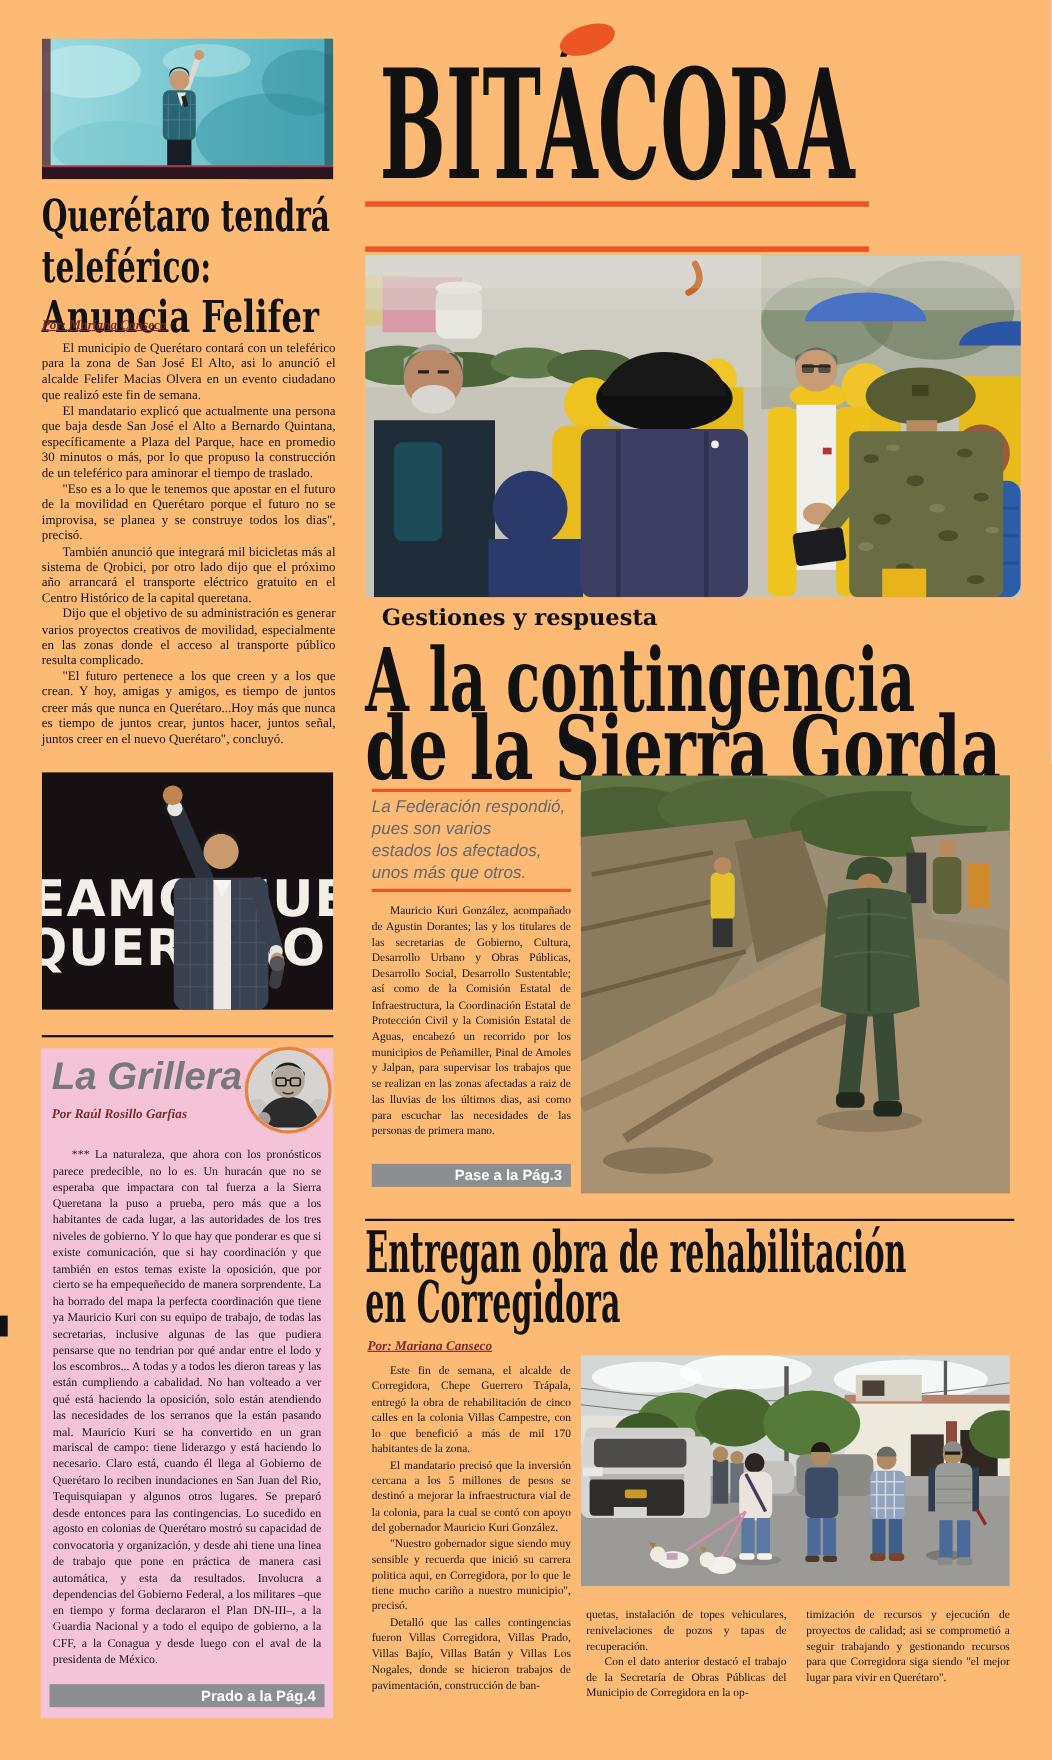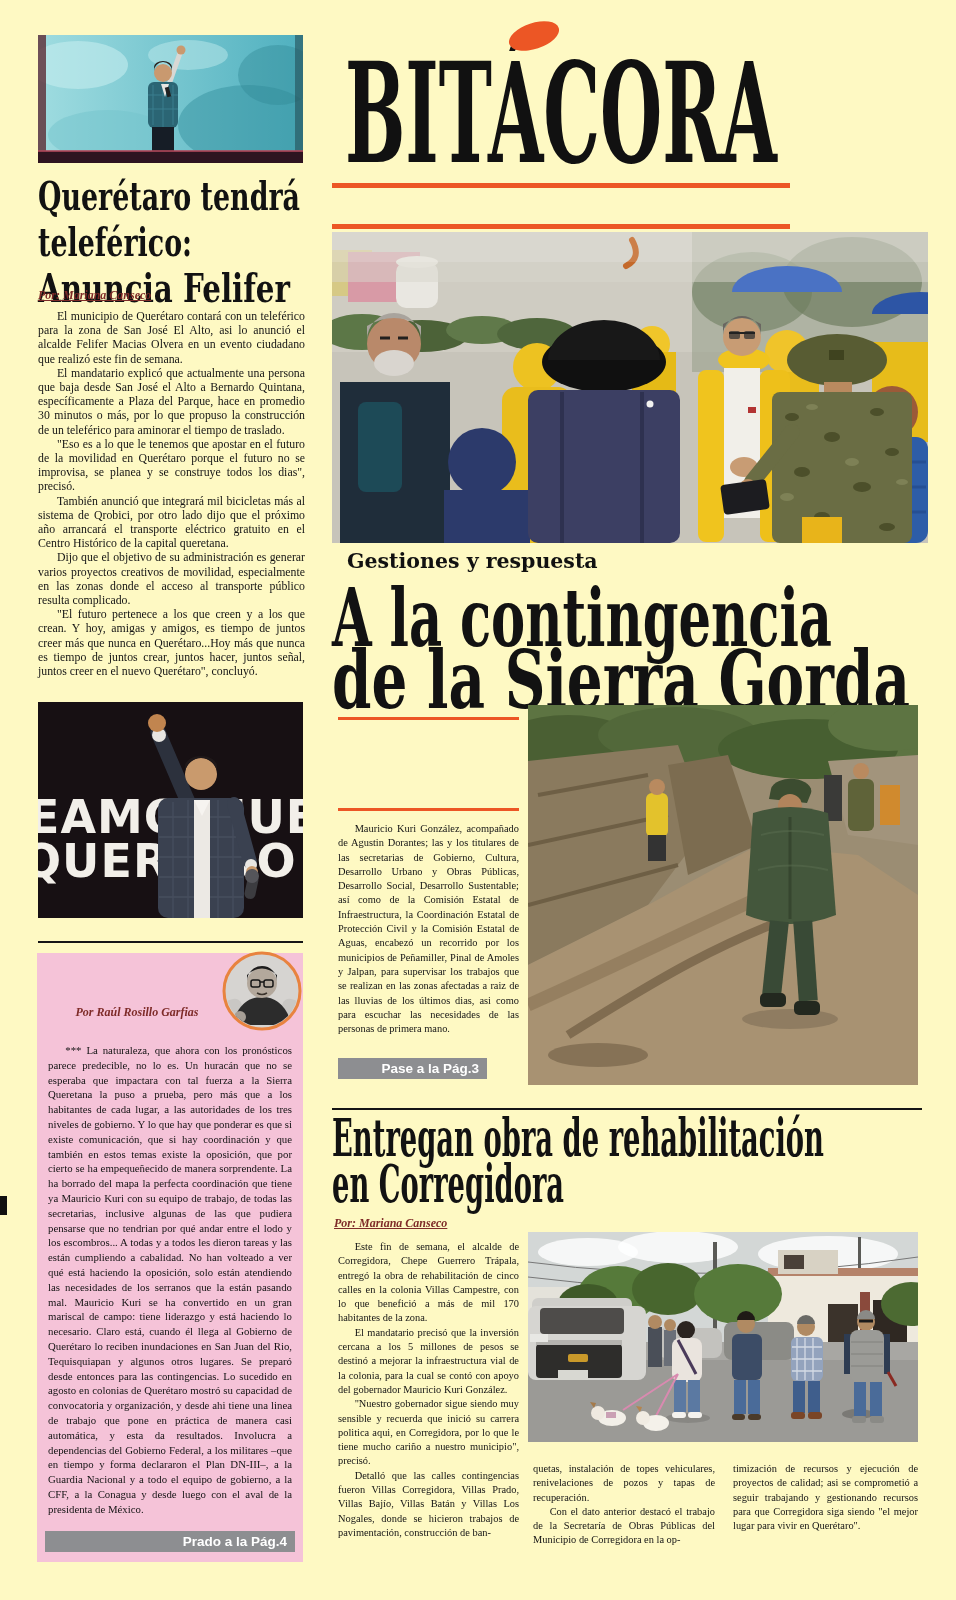--- a/index.html
+++ b/index.html
@@ -1,16 +1,16 @@
 <!DOCTYPE html>
 <html><head>
 <meta charset="utf-8">
 <style>
   html,body{margin:0;padding:0;background:#e9e9e9;}
-  .page{position:relative;width:956px;height:1600px;background:#fef9c3;margin:0 auto;
+  .page{position:relative;width:956px;height:1600px;background:#fdba74;margin:0 auto;
         font-family:"Liberation Serif",serif;color:#141414;overflow:hidden;}
   .abs{position:absolute;}
   svg{display:block;}
   
   .byline{font-style:italic;font-weight:bold;font-size:12px;color:#7e2b28;
           text-decoration:underline;font-family:"Liberation Serif",serif;}
   .body-lg{font-size:11.8px;line-height:14.2px;text-align:justify;}
   .body-sm{font-size:10.4px;line-height:14.3px;text-align:justify;}
   .body-gr{font-size:10.8px;line-height:14.8px;text-align:justify;}
   .body-lg p,.body-sm p,.body-gr p{margin:0;text-indent:1.6em;}
@@ -23,21 +23,21 @@
   .jump-bar{background:#8d8e91;color:#ffffff;font-family:"Liberation Sans",sans-serif;
             font-weight:bold;font-size:13.5px;text-align:right;line-height:21px;
             padding-right:8px;box-sizing:border-box;}
   .dateline{font-family:"Liberation Sans",sans-serif;font-size:12.5px;color:#4d4e50;}
   .edition{font-family:"Liberation Sans",sans-serif;font-weight:bold;font-size:22px;
            letter-spacing:9px;color:#6d6e71;}
   .grillera-box{background:#f5c3d8;}
   .grillera-title{font-family:"Liberation Sans",sans-serif;font-weight:bold;font-style:italic;
                   font-size:35px;color:#77787b;}
   .grillera-byline{font-family:"Liberation Serif",serif;font-weight:bold;font-style:italic;
-                   font-size:12px;color:#7e2b28;text-align:center;}
+                   font-size:12px;color:#7e2b28;text-align:left;}
 </style>
 </head>
 <body>
 
 <div class="page">
 
   <svg class="abs" style="left:332px;top:30px;overflow:visible" width="458" height="150" viewBox="0 0 458 150">
     <text x="13" y="132" font-family="DejaVu Serif, serif" font-weight="bold" font-size="138" textLength="432" lengthAdjust="spacingAndGlyphs" fill="#111111">BITÁCORA</text>
     <ellipse cx="202" cy="6" rx="26" ry="13" transform="rotate(-18 202 6)" fill="#ec5625"></ellipse>
   </svg>
@@ -110,20 +110,21 @@
     <path d="M196 102 L212 160" stroke="#3a4150" stroke-width="14" stroke-linecap="round"></path>
     <circle cx="213" cy="163" r="6" fill="#e8e6e2"></circle>
     <circle cx="214" cy="170" r="6" fill="#c99a6d"></circle>
     <rect x="209" y="173" width="11" height="24" rx="5" fill="#3c3c40" transform="rotate(12 214 180)"></rect>
     <circle cx="214" cy="174" r="7" fill="#55555a"></circle>
   </svg>
 
   <div class="abs rule-black" style="left:38px;top:941px;width:265px;height:2px"></div>
 
   <div class="abs grillera-box" style="left:37px;top:953px;width:266px;height:609px">
+    <div class="abs grillera-title" style="left:10px;top:6px">La Grillera</div>
     <div class="abs grillera-byline" style="left:10px;top:52px;width:180px">Por Raúl Rosillo Garfias</div>
     <svg class="abs" style="left:183px;top:-4px" width="84" height="84" viewBox="0 0 84 84">
       <circle cx="42" cy="42" r="38" fill="#d6d4d1" stroke="#e8833f" stroke-width="3"></circle>
       <clipPath id="pc">
           <circle cx="42" cy="42" r="36"></circle>
         </clipPath>
       <g clip-path="url(#pc)">
         <rect x="6" y="50" width="18" height="30" rx="7" fill="#c9c7c4" transform="rotate(-15 15 65)"></rect>
         <rect x="60" y="50" width="18" height="30" rx="7" fill="#c9c7c4" transform="rotate(15 69 65)"></rect>
         <path d="M12 76 Q20 48 42 48 Q64 48 72 76 Z" fill="#2c2c2c"></path>
@@ -224,25 +225,31 @@
     <rect x="470" y="285" width="40" height="26" fill="#e8b41a"></rect>
     <rect x="0" y="0" width="596" height="30" fill="#ffffff" opacity="0.15"></rect>
   </svg>
 
   <div class="abs kicker" style="left:334px;top:549px">Gestiones y respuesta</div>
   <svg class="abs" style="left:332px;top:576px;overflow:visible" width="596" height="135" viewBox="0 0 596 135">
     <text x="0" y="70" font-family="DejaVu Serif, serif" font-weight="bold" font-size="80" textLength="500" lengthAdjust="spacingAndGlyphs" fill="#121212">A la contingencia</text>
     <text x="0" y="132" font-family="DejaVu Serif, serif" font-weight="bold" font-size="80" textLength="578" lengthAdjust="spacingAndGlyphs" fill="#121212">de la Sierra Gorda</text>
   </svg>
   <div class="abs rule-orange" style="left:338px;top:717px;width:181px;height:3px"></div>
+  <div class="abs" style="left:338px;top:724px;width:181px">
+      <span class="deck-line">La Federación respondió,</span>
+      <span class="deck-line">pues son varios</span>
+      <span class="deck-line">estados los afectados,</span>
+      <span class="deck-line">unos más que otros.</span>
+    </div>
   <div class="abs rule-orange" style="left:338px;top:808px;width:181px;height:3px"></div>
   <div class="abs body-sm" style="left:338px;top:822px;width:181px">
     <p>Mauricio Kuri González, acompañado de Agustin Dorantes; las y los titulares de las secretarias de Gobierno, Cultura, Desarrollo Urbano y Obras Públicas, Desarrollo Social, Desarrollo Sustentable; así como de la Comisión Estatal de Infraestructura, la Coordinación Estatal de Protección Civil y la Comisión Estatal de Aguas, encabezó un recorrido por los municipios de Peñamiller, Pinal de Amoles y Jalpan, para supervisar los trabajos que se realizan en las zonas afectadas a raiz de las lluvias de los últimos dias, asi como para escuchar las necesidades de las personas de primera mano.</p>
   </div>
-  <div class="abs jump-bar" style="left:338px;top:1058px;width:149px;height:21px">Pase a la Pág.3</div>
+  <div class="abs jump-bar" style="left:338px;top:1058px;width:181px;height:21px">Pase a la Pág.3</div>
 
   <svg class="abs" style="left:528px;top:705px" width="390" height="380" viewBox="0 0 390 380">
     <rect width="390" height="380" fill="#9b8d73"></rect>
     <rect x="0" y="0" width="390" height="56" fill="#5d7442"></rect>
     <ellipse cx="40" cy="40" rx="70" ry="30" fill="#4a5f33"></ellipse>
     <ellipse cx="150" cy="30" rx="80" ry="28" fill="#52683a"></ellipse>
     <ellipse cx="280" cy="44" rx="90" ry="30" fill="#475f31"></ellipse>
     <ellipse cx="360" cy="20" rx="60" ry="26" fill="#5d7442"></ellipse>
     <polygon points="0,56 150,40 180,120 120,200 0,260" fill="#8a7a5e"></polygon>
     <polygon points="140,60 200,50 230,140 160,170" fill="#7c6c50"></polygon>

